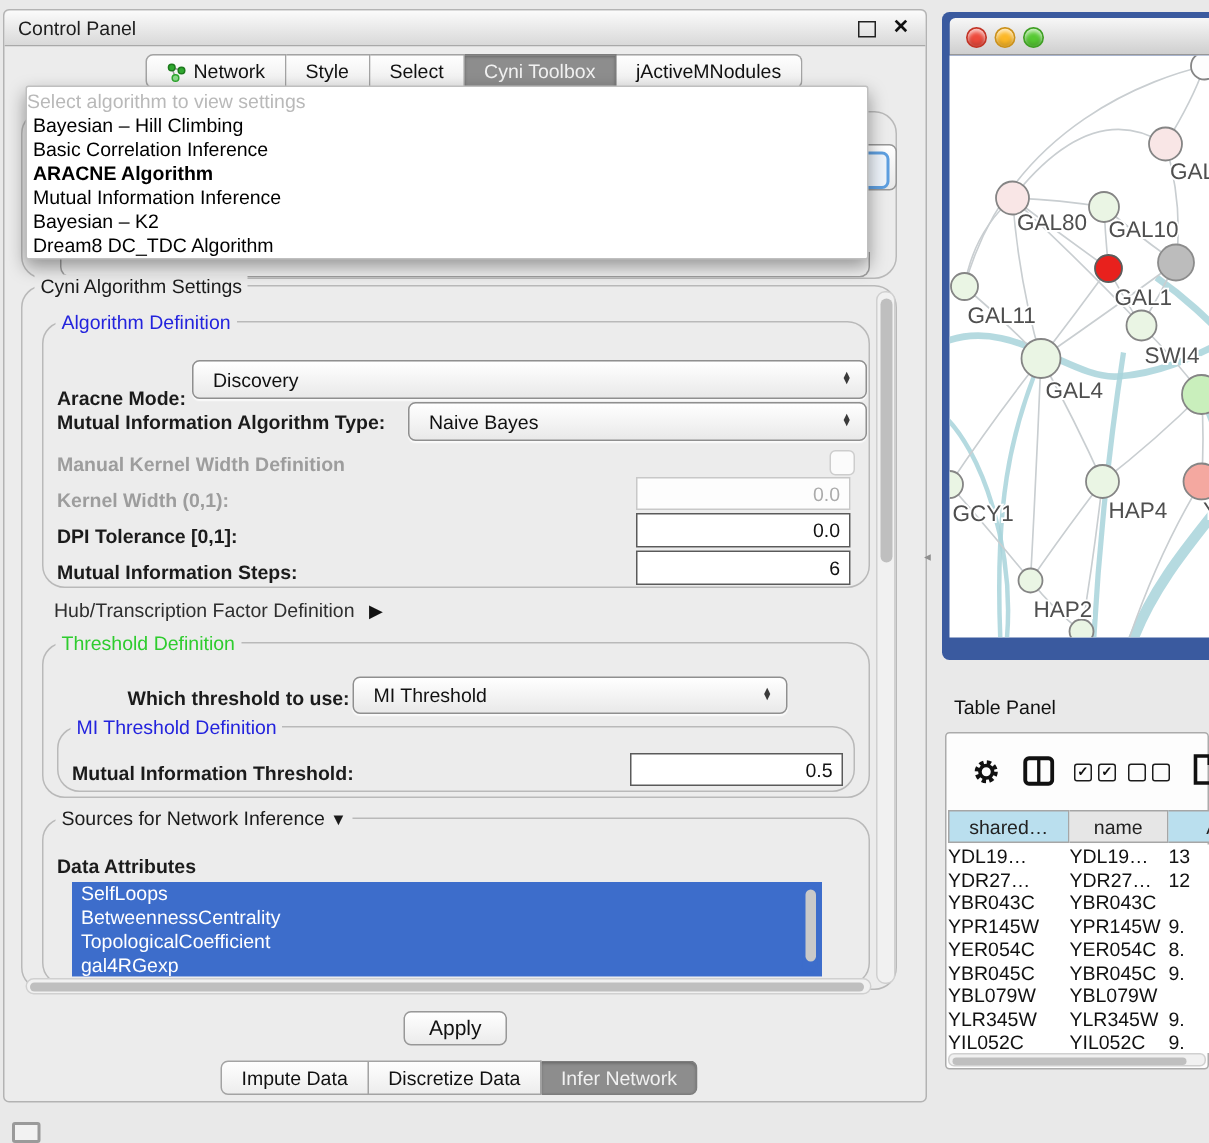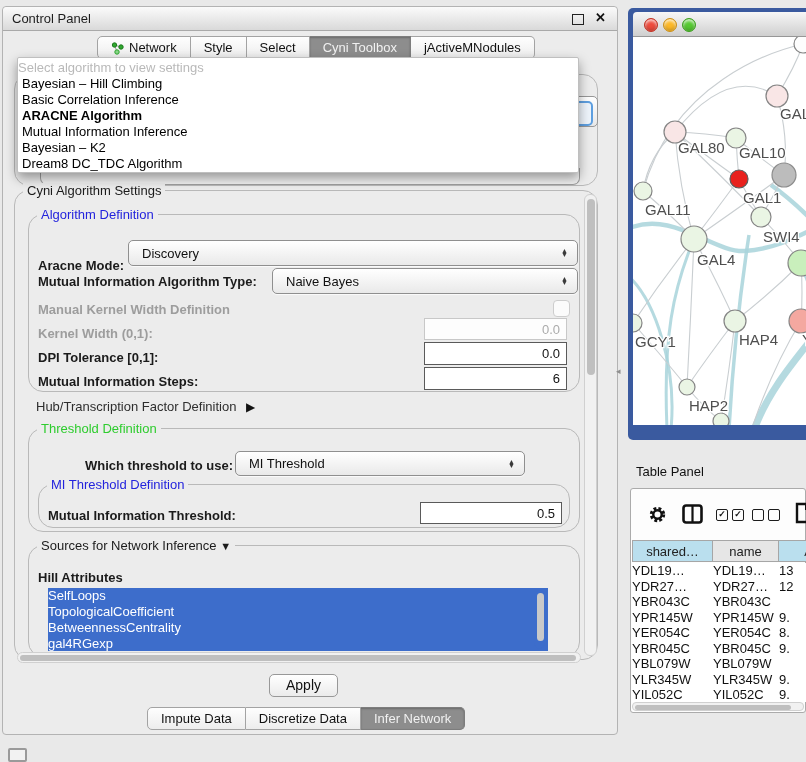--- a/index.html
+++ b/index.html
@@ -64,21 +64,21 @@
 
   .tfield{position:absolute;box-sizing:border-box;background:#fff;border:1px solid #5a5a5a;
           font-size:13px;text-align:right;padding:3px 6px 0 6px;color:#111;}
   .tfield.dis{border-color:#c8c8c8;color:#ababab;background:#fdfdfd;}
 
   .chk{position:absolute;width:15px;height:15px;border:1px solid #cdcdcd;border-radius:4px;
        background:#fbfbfb;}
 
   
   .srclist{background:#fff;overflow:hidden;}
-  .lit{height:16px;line-height:16px;font-size:13px;color:#111;white-space:nowrap;}
+  .lit{height:16px;line-height:16px;font-size:13px;padding-left:6px;color:#111;white-space:nowrap;}
   .lit.sel{background:#3d6dcb;color:#fff;}
 
   
   .sbtrack{background:#f1f1f1;border:1px solid #d0d0d0;border-radius:6px;}
   .sbthumb{position:absolute;background:#bfbfbf;border-radius:5px;}
 
   .applybtn{left:269px;top:674px;width:69px;height:23px;border:1px solid #989898;border-radius:5px;
             background:linear-gradient(#ffffff,#ebebeb);font-size:14px;text-align:center;
             line-height:21px;color:#111;}
 
@@ -245,25 +245,25 @@
   </div>
   <span class="lbl" style="left:48px;top:508px;">Mutual Information Threshold:</span>
   <div class="tfield" style="left:420px;top:502px;width:142px;height:22px;">0.5</div>
 
   <div class="abs gbox" style="left:28px;top:545px;width:552px;height:112px;">
     <span class="gtitle">
       <span>Sources for Network Inference</span>
       <span style="font-size:11px;">▼</span>
     </span>
   </div>
-  <span class="lbl" style="left:38px;top:570px;">Hill Attributes</span>
+  <span class="lbl" style="left:38px;top:570px;">Data Attributes</span>
   <div class="abs srclist" style="left:48px;top:588px;width:500px;height:63px;">
       <div class="lit sel">SelfLoops</div>
+      <div class="lit sel">BetweennessCentrality</div>
       <div class="lit sel">TopologicalCoefficient</div>
-      <div class="lit sel">BetweennessCentrality</div>
       <div class="lit sel">gal4RGexp</div>
     </div>
   <div class="abs sbtrack" style="left:534px;top:590px;width:11px;height:59px;background:#3d6dcb;border-color:#3d6dcb;">
     <div class="sbthumb" style="left:1.5px;top:2px;width:7px;height:48px;background:#c9c9c9;"></div>
   </div>
   <div class="abs sbtrack" style="left:17px;top:652px;width:564px;height:11px;">
     <div class="sbthumb" style="left:2px;top:1.5px;width:556px;height:6px;"></div>
   </div>
 
   <div class="abs applybtn">Apply</div>

